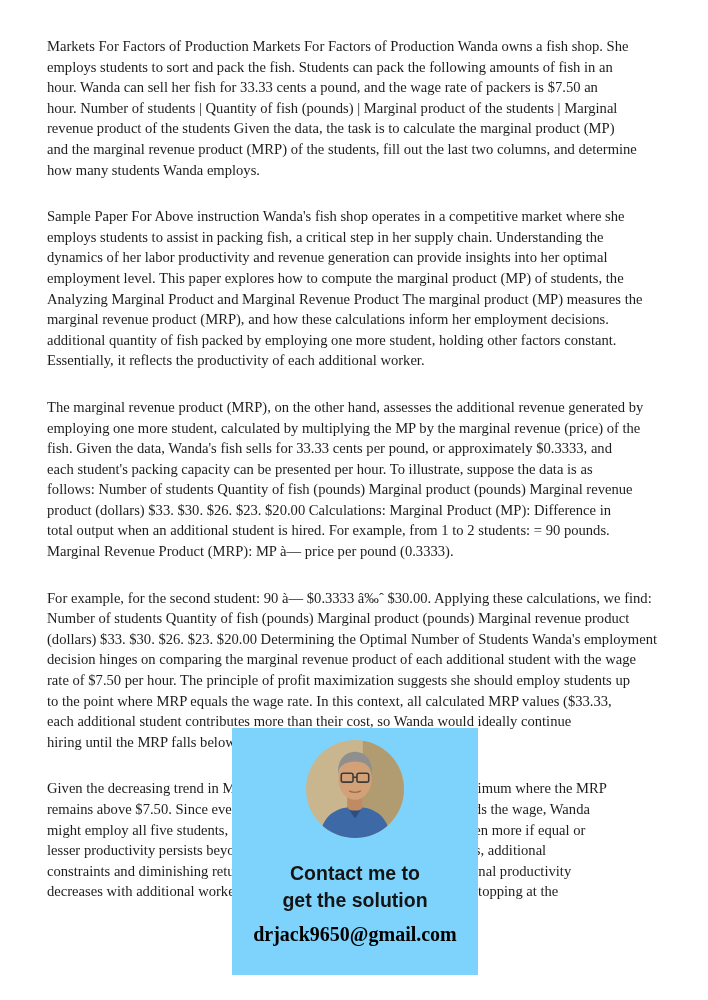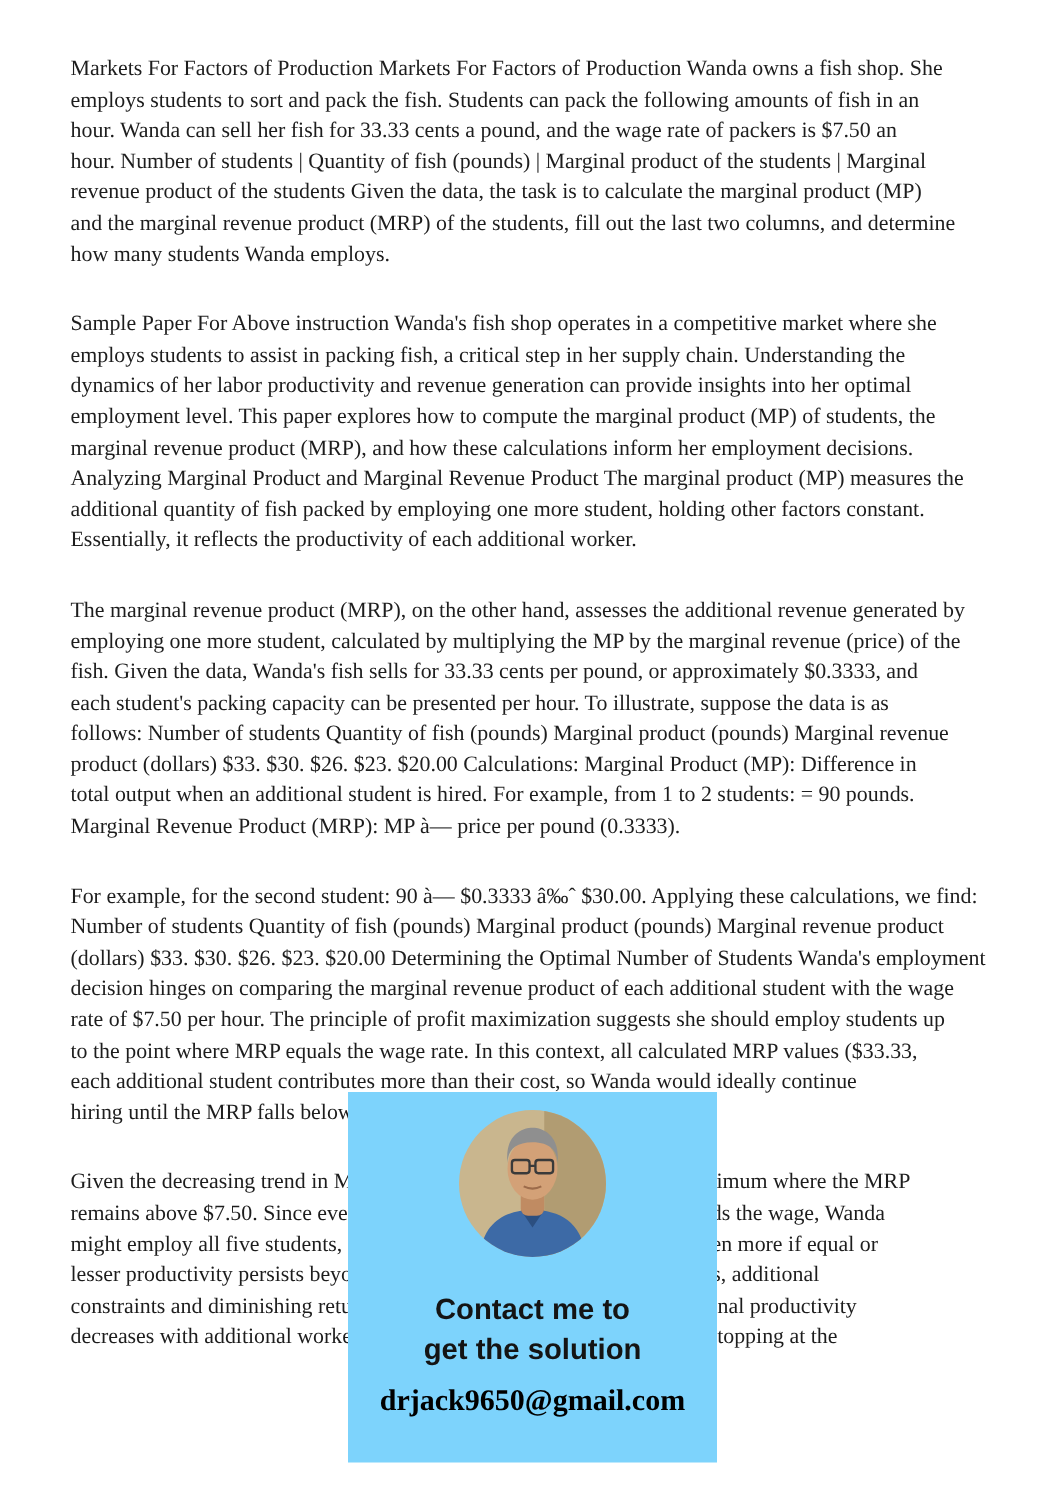--- a/index.html
+++ b/index.html
@@ -81,22 +81,22 @@
     <div class="ln">revenue product of the students Given the data, the task is to calculate the marginal product (MP)</div>
     <div class="ln">and the marginal revenue product (MRP) of the students, fill out the last two columns, and determine</div>
     <div class="ln">how many students Wanda employs.</div>
   </div>
 
   <div class="para">
     <div class="ln">Sample Paper For Above instruction Wanda's fish shop operates in a competitive market where she</div>
     <div class="ln">employs students to assist in packing fish, a critical step in her supply chain. Understanding the</div>
     <div class="ln">dynamics of her labor productivity and revenue generation can provide insights into her optimal</div>
     <div class="ln">employment level. This paper explores how to compute the marginal product (MP) of students, the</div>
+    <div class="ln">Analyzing Marginal Product and Marginal Revenue Product The marginal product (MP) measures the</div>
     <div class="ln">marginal revenue product (MRP), and how these calculations inform her employment decisions.</div>
-    <div class="ln">Analyzing Marginal Product and Marginal Revenue Product The marginal product (MP) measures the</div>
     <div class="ln">additional quantity of fish packed by employing one more student, holding other factors constant.</div>
     <div class="ln">Essentially, it reflects the productivity of each additional worker.</div>
   </div>
 
   <div class="para">
     <div class="ln">The marginal revenue product (MRP), on the other hand, assesses the additional revenue generated by</div>
     <div class="ln">employing one more student, calculated by multiplying the MP by the marginal revenue (price) of the</div>
     <div class="ln">fish. Given the data, Wanda's fish sells for 33.33 cents per pound, or approximately $0.3333, and</div>
     <div class="ln">each student's packing capacity can be presented per hour. To illustrate, suppose the data is as</div>
     <div class="ln">follows: Number of students Quantity of fish (pounds) Marginal product (pounds) Marginal revenue</div>

